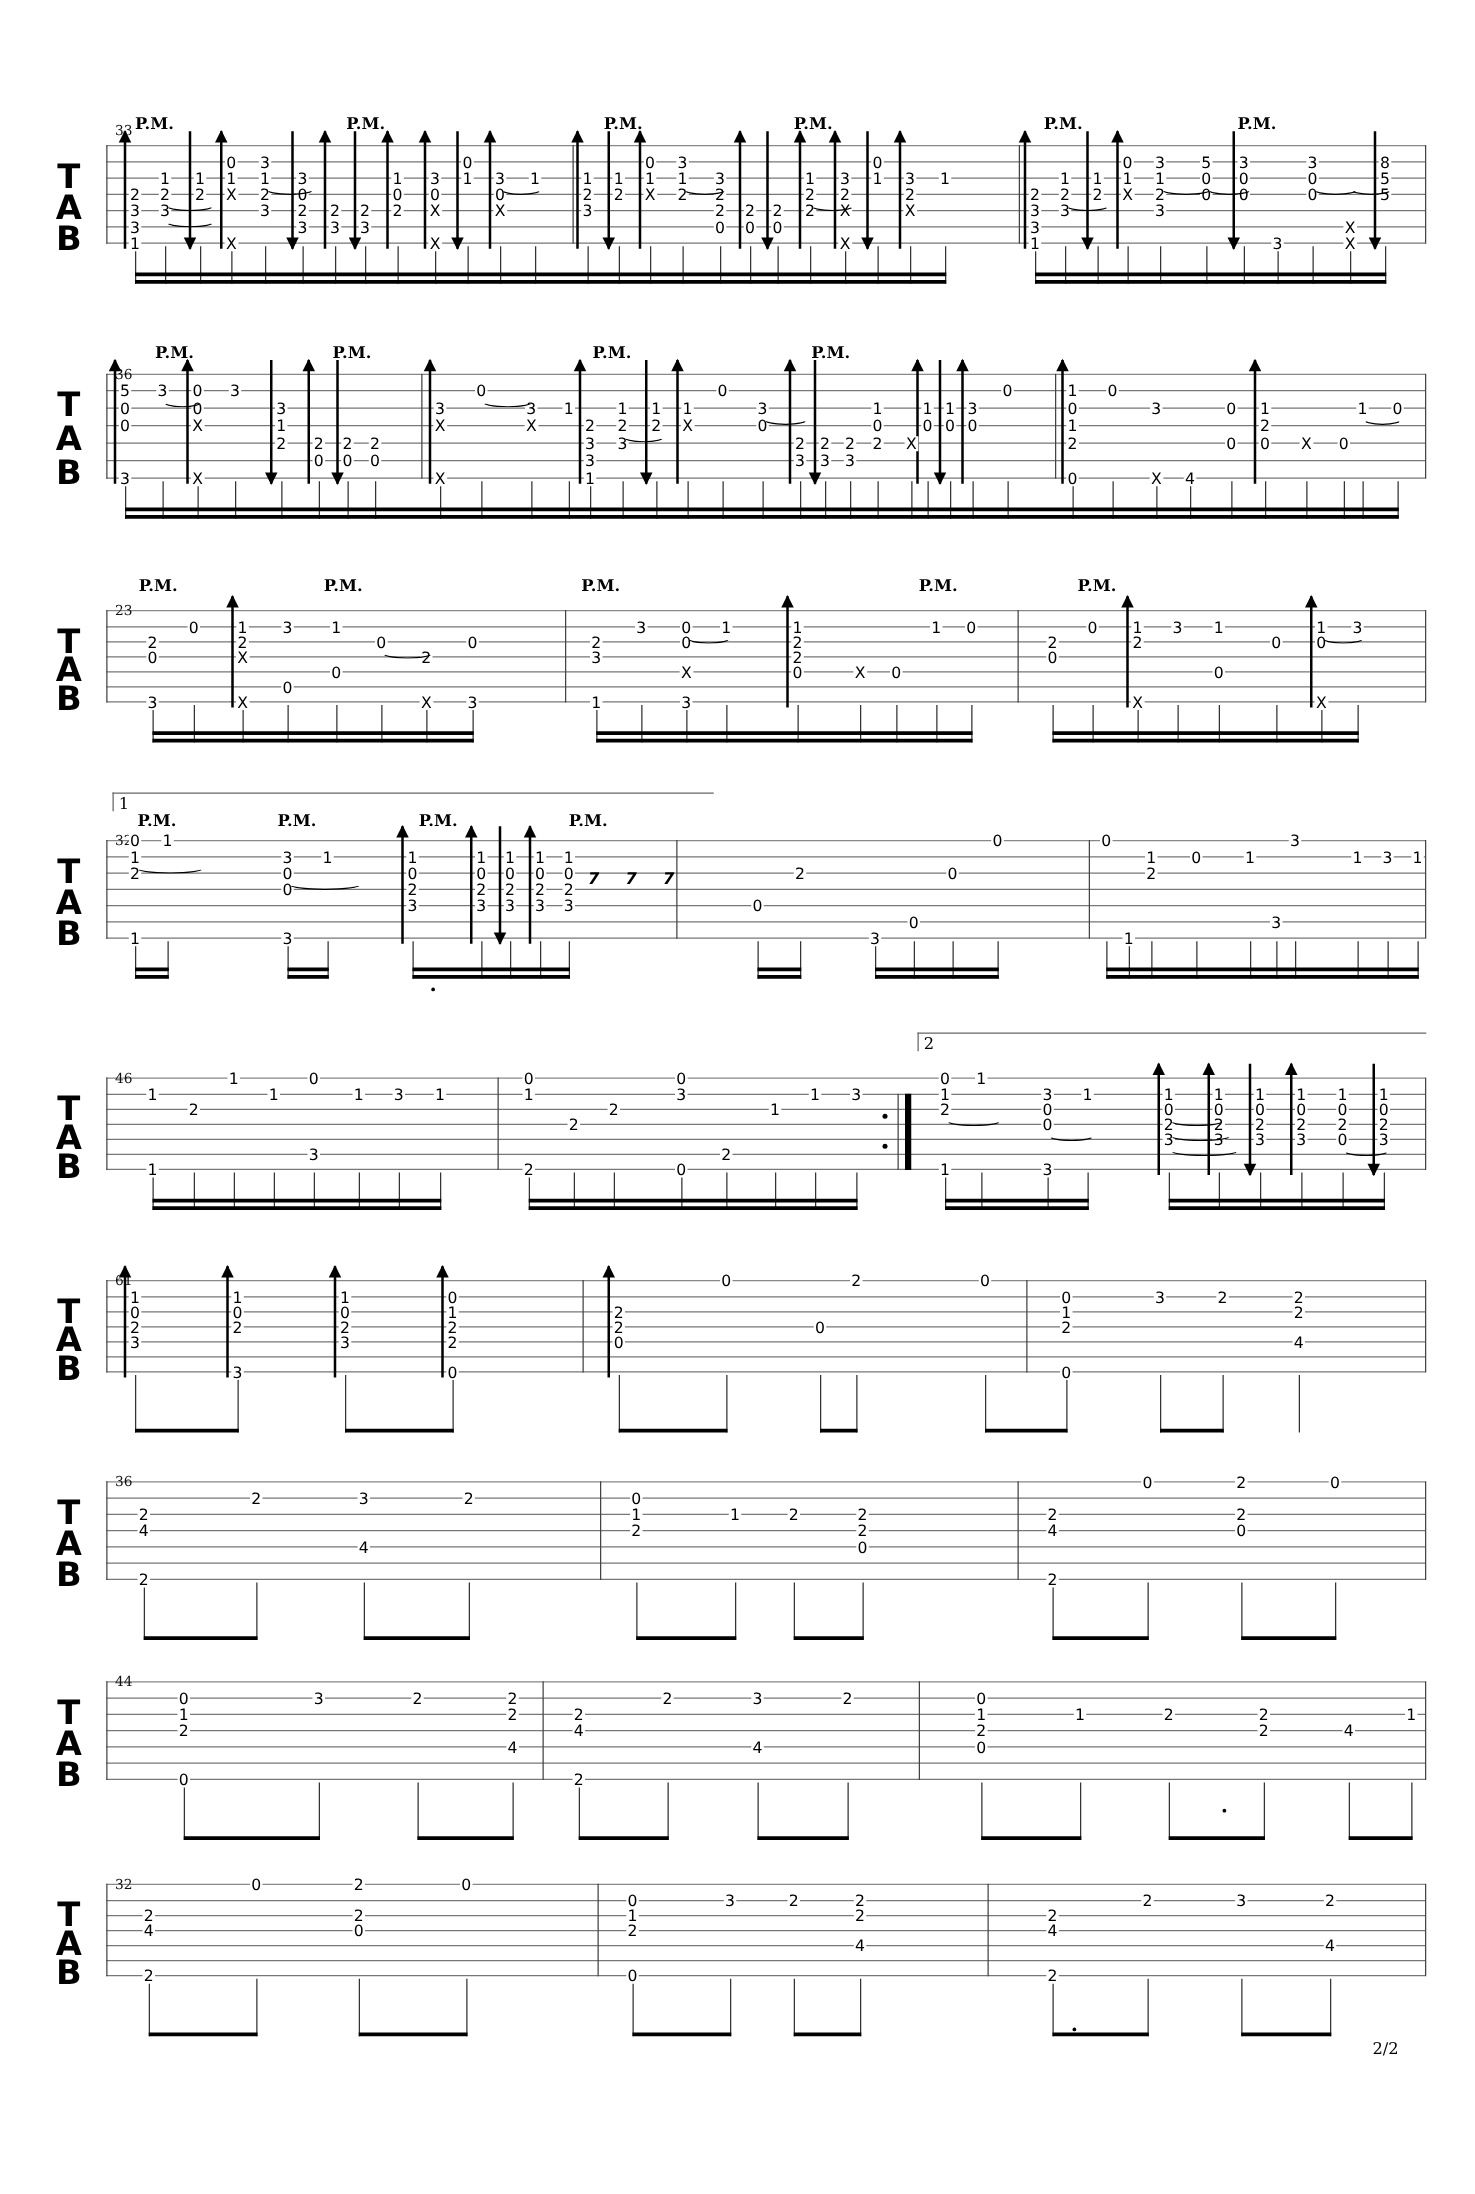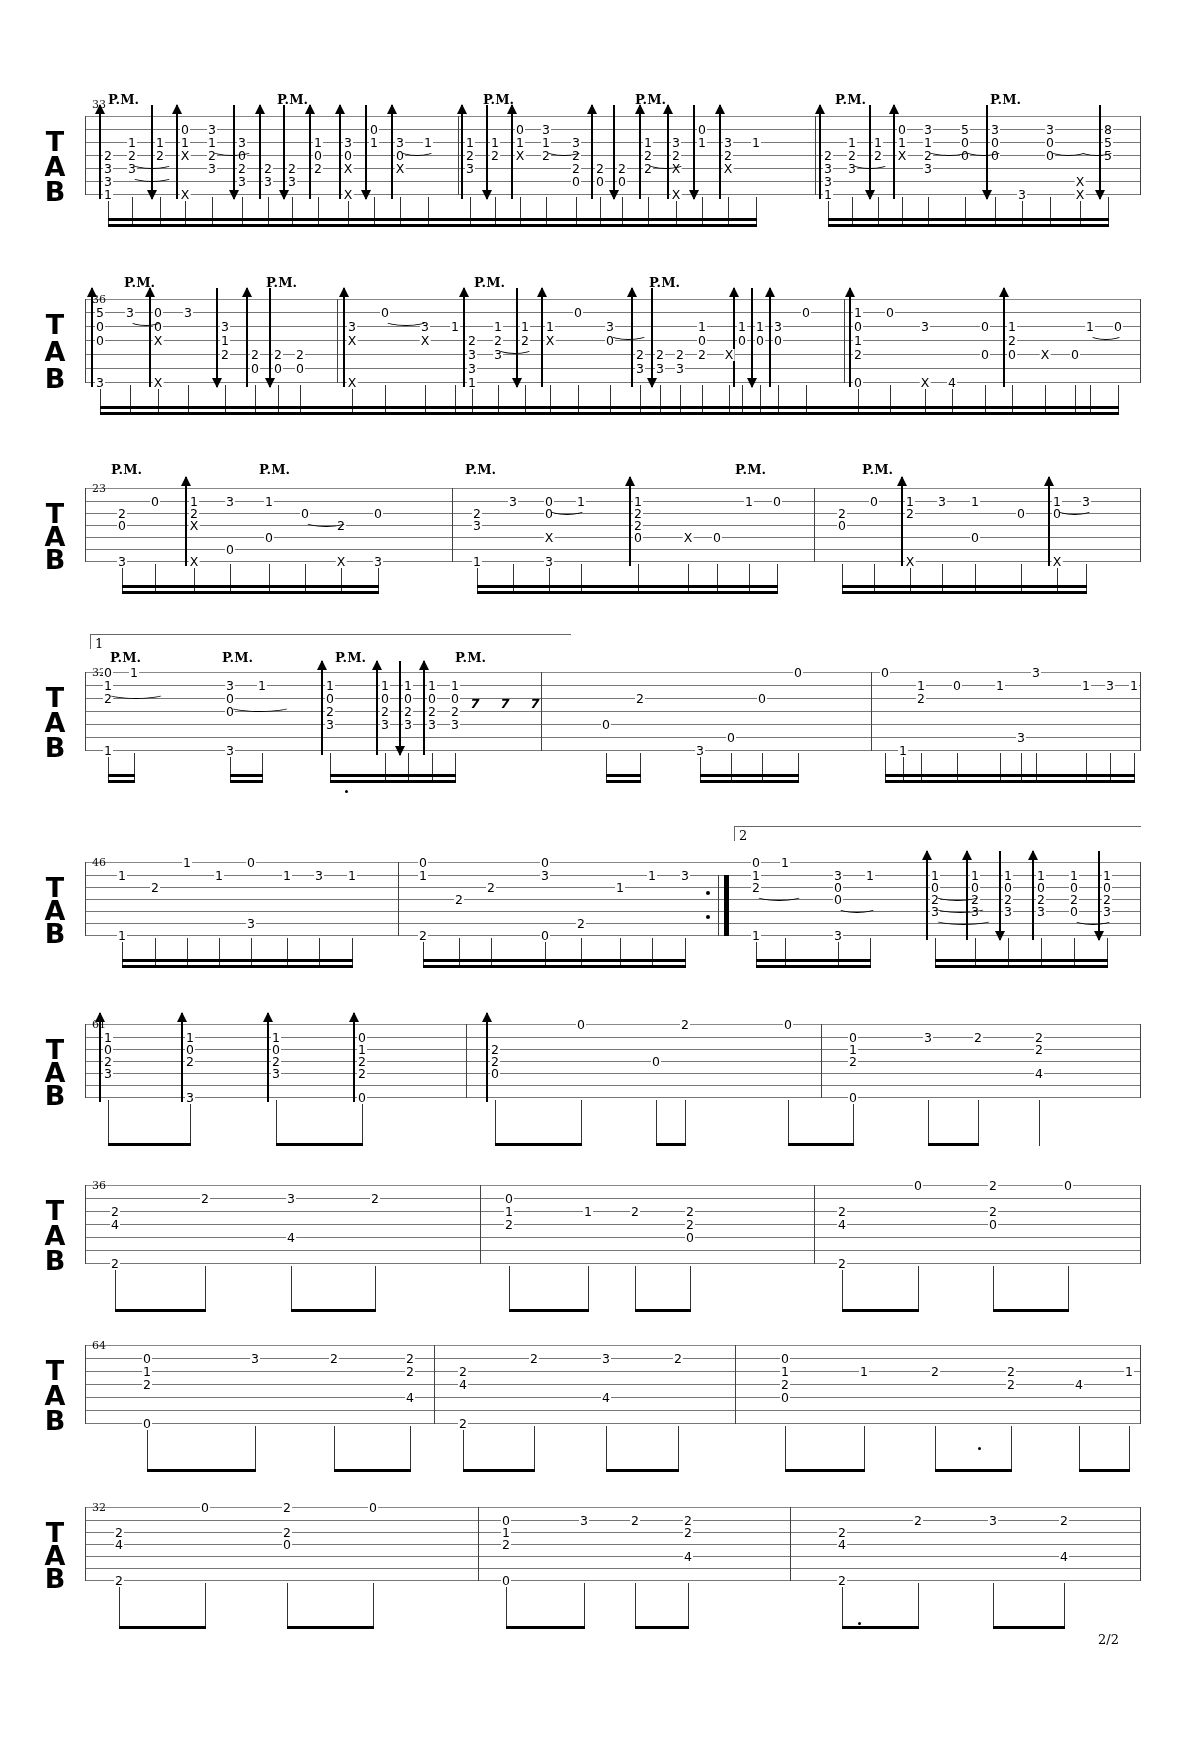--- a/index.html
+++ b/index.html
@@ -921,21 +921,21 @@
     <div class="staffline" style="left: 85px; top: 1397px; width: 1055px;"></div>
     <div class="staffline" style="left: 85px; top: 1410px; width: 1055px;"></div>
     <div class="staffline" style="left: 85px; top: 1423px; width: 1055px;"></div>
     <div class="barline" style="left: 85px; top: 1345px; height: 79px;"></div>
     <div class="barline" style="left: 434px; top: 1345px; height: 79px;"></div>
     <div class="barline" style="left: 735px; top: 1345px; height: 79px;"></div>
     <div class="barline" style="left: 1140px; top: 1345px; height: 79px;"></div>
     <div class="clefletter" style="left: 40px; top: 1359px;">T</div>
     <div class="clefletter" style="left: 40px; top: 1384px;">A</div>
     <div class="clefletter" style="left: 40px; top: 1409px;">B</div>
-    <div class="measurenum" style="left: 92px; top: 1339px;">64</div>
+    <div class="measurenum" style="left: 92px; top: 1339px;">44</div>
     <div class="stem" style="left: 147px; top: 1426px; height: 46px;"></div>
     <div class="stem" style="left: 255px; top: 1426px; height: 46px;"></div>
     <div class="stem" style="left: 334px; top: 1426px; height: 46px;"></div>
     <div class="stem" style="left: 410px; top: 1426px; height: 46px;"></div>
     <div class="stem" style="left: 463px; top: 1426px; height: 46px;"></div>
     <div class="stem" style="left: 534px; top: 1426px; height: 46px;"></div>
     <div class="stem" style="left: 606px; top: 1426px; height: 46px;"></div>
     <div class="stem" style="left: 678px; top: 1426px; height: 46px;"></div>
     <div class="stem" style="left: 785px; top: 1426px; height: 46px;"></div>
     <div class="stem" style="left: 864px; top: 1426px; height: 46px;"></div>

